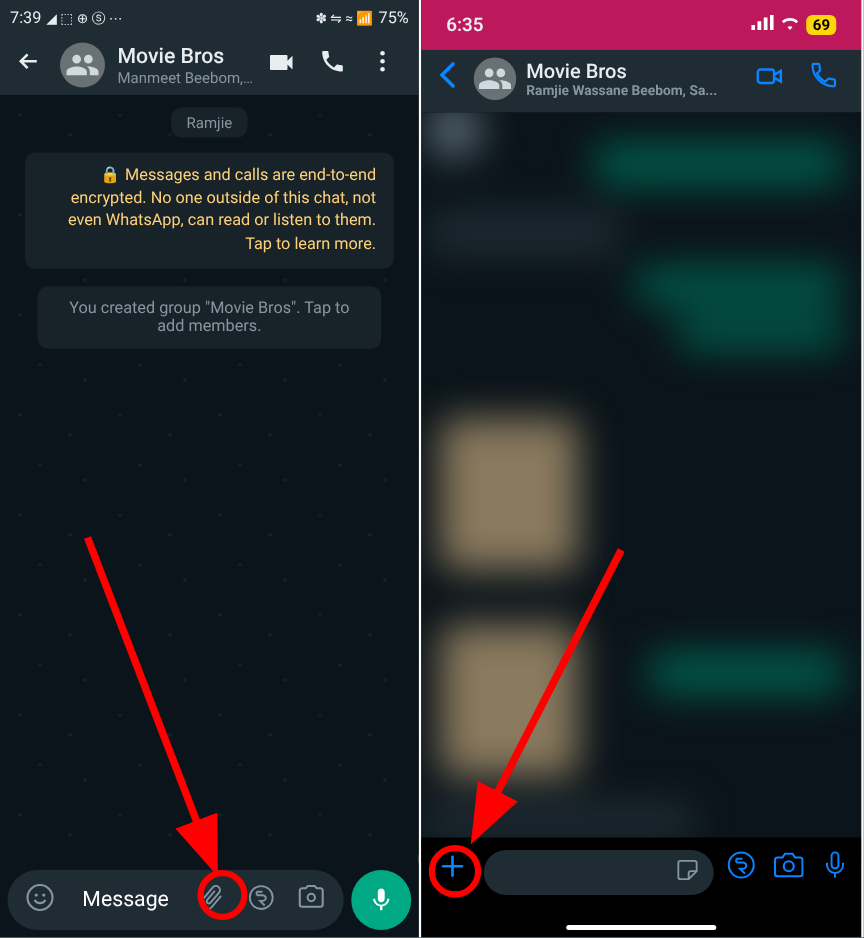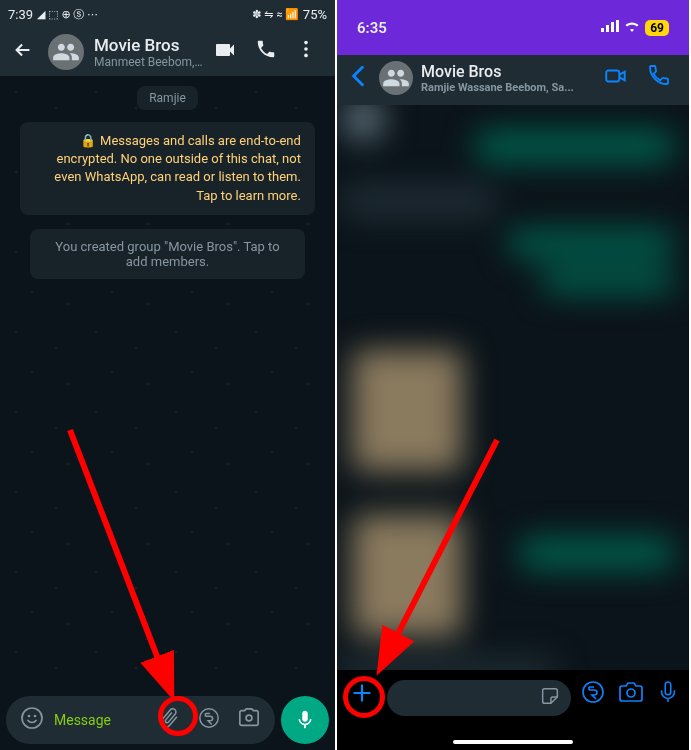--- a/index.html
+++ b/index.html
@@ -22,21 +22,21 @@
     .status-bar {
       height: 28px;
       display: flex;
       justify-content: space-between;
       align-items: center;
       padding: 0 8px;
       font-size: 13px;
       color: #e9edef;
       background: #1f2c34;
     }
-    .phone-ios .status-bar { background: #6d28d9; height: 55px; padding: 0 20px; }
+    .phone-ios .status-bar { background: #be185d; height: 40px; padding: 0 20px; }
     .status-left, .status-right { display: flex; gap: 4px; align-items: center; }
     .ios-battery {
       background: #ffd60a; color: #000; padding: 1px 5px;
       border-radius: 5px; font-size: 12px; font-weight: 700;
     }
 
     
     .android-header {
       background: #1f2c34; display: flex; align-items: center;
       padding: 6px 8px; gap: 10px;
@@ -113,21 +113,21 @@
     .input-bar-android {
       position: absolute; bottom: 0; left: 0; right: 0;
       height: 60px; display: flex; align-items: center;
       padding: 6px 6px; gap: 6px; background: #0b141a;
     }
     .ainput-pill {
       flex: 1; background: #1f2c34; border-radius: 28px;
       display: flex; align-items: center; padding: 0 6px; height: 48px;
     }
     .aicon { color: #8696a0; width: 40px; text-align: center; }
-    .aplaceholder { flex: 1; color: #84cc16; font-size: 14px; padding: 0 2px; }
+    .aplaceholder { flex: 1; color: #ffffff; font-size: 17px; padding: 0 2px; text-align: center; }
     .amic {
       width: 48px; height: 48px; background: #00a884;
       border-radius: 50%; display: flex; align-items: center; justify-content: center;
     }
 
     
     .input-bar-ios {
       position: absolute; bottom: 0; left: 0; right: 0;
       height: 80px; background: #000;
       display: flex; align-items: flex-start;

